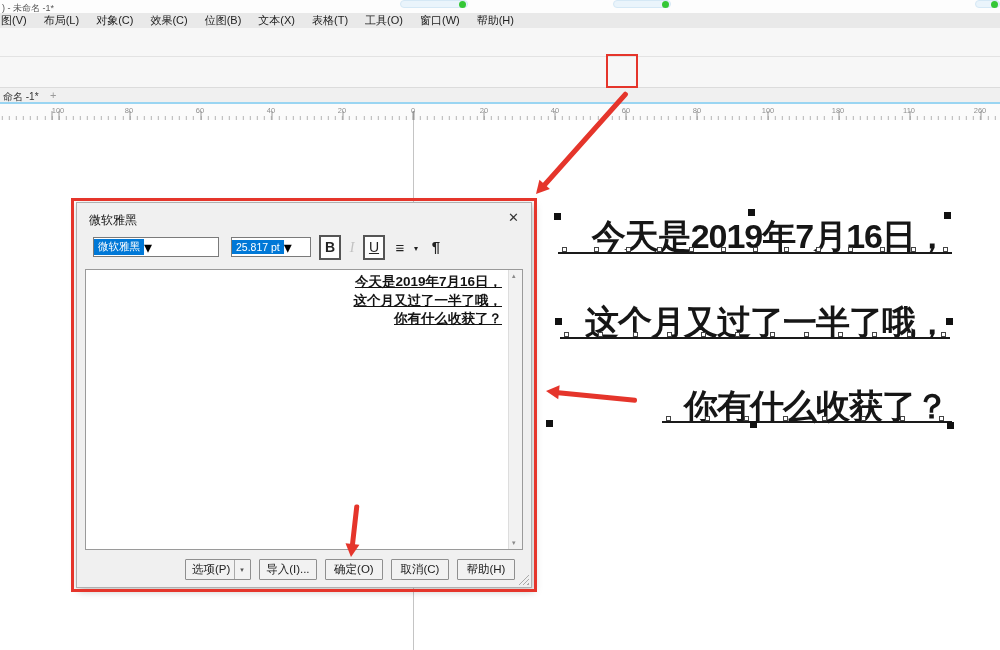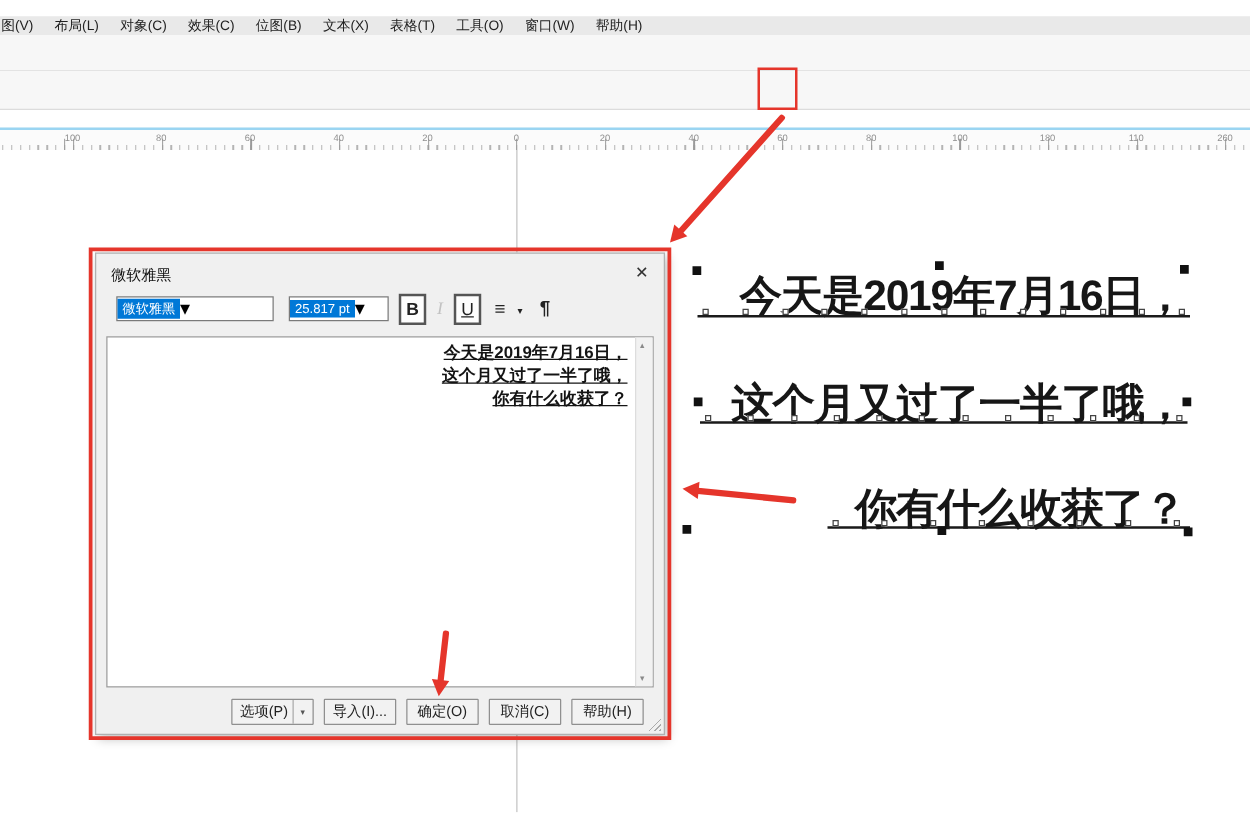--- a/index.html
+++ b/index.html
@@ -90,20 +90,34 @@
   .anno { pointer-events:none; z-index:50; }
   .dlg-red { position:absolute; left:71px; top:198px; width:466px; height:394px; border:3px solid #e5352b; z-index:40; pointer-events:none; }
   .stem { position:absolute; height:5px; background:#e5352b; transform-origin:0 50%; border-radius:2px; }
   .head { position:absolute; width:0; height:0; border-top:7px solid transparent; border-bottom:7px solid transparent; border-left:13px solid #e5352b; transform-origin:100% 50%; }
 </style>
 </head>
 <body>
 
 <div id="app">
 
+  <div class="abs titlebar">
+    <span class="window-title">) - 未命名 -1*</span>
+    <div>
+        <div class="pill" style="left: 400px; width: 68px;">
+          <div class="dot"></div>
+        </div>
+        <div class="pill" style="left: 613px; width: 58px;">
+          <div class="dot"></div>
+        </div>
+        <div class="pill" style="left: 975px; width: 25px;">
+          <div class="dot"></div>
+        </div>
+      </div>
+  </div>
 
   <div class="abs menubar">
       <div class="menu-item">图(V)</div>
       <div class="menu-item">布局(L)</div>
       <div class="menu-item">对象(C)</div>
       <div class="menu-item">效果(C)</div>
       <div class="menu-item">位图(B)</div>
       <div class="menu-item">文本(X)</div>
       <div class="menu-item">表格(T)</div>
       <div class="menu-item">工具(O)</div>
@@ -172,20 +186,24 @@
     <div class="pbtn" style="left:588px; width:20px; font-size:12px; font-weight:bold; line-height:22px;">
       <span>A</span><span style="font-size:7px;">⚙</span>
     </div>
     <div class="pbtn lframed" style="left:610px; width:24px; font-size:10.5px; line-height:20px;">ab|</div>
     <div class="pbtn lframed" style="left:642px; width:21px; font-size:10px; line-height:20px;">A≡</div>
     <div class="pbtn" style="left:666px; width:20px; font-size:10px; line-height:22px;">A∥</div>
     <div class="pbtn lframed" style="left:688px; width:20px; font-size:13px; font-style:italic; font-family:'Liberation Serif',serif; line-height:19px;">O</div>
     <div class="pbtn disabled" style="left:722px; width:18px; font-size:14px; line-height:22px;">⊕</div>
   </div>
 
+  <div class="abs tabrow">
+    <span class="tabname">命名 -1*</span>
+    <span class="newtab">+</span>
+  </div>
 
   <div class="abs ruler">
     <div class="ticks-minor"></div>
     <div class="ticks-major"></div>
     <div>
         <div class="ruler-label" style="left: 58px;">100</div>
         <div class="ruler-label" style="left: 129px;">80</div>
         <div class="ruler-label" style="left: 200px;">60</div>
         <div class="ruler-label" style="left: 271px;">40</div>
         <div class="ruler-label" style="left: 342px;">20</div>

